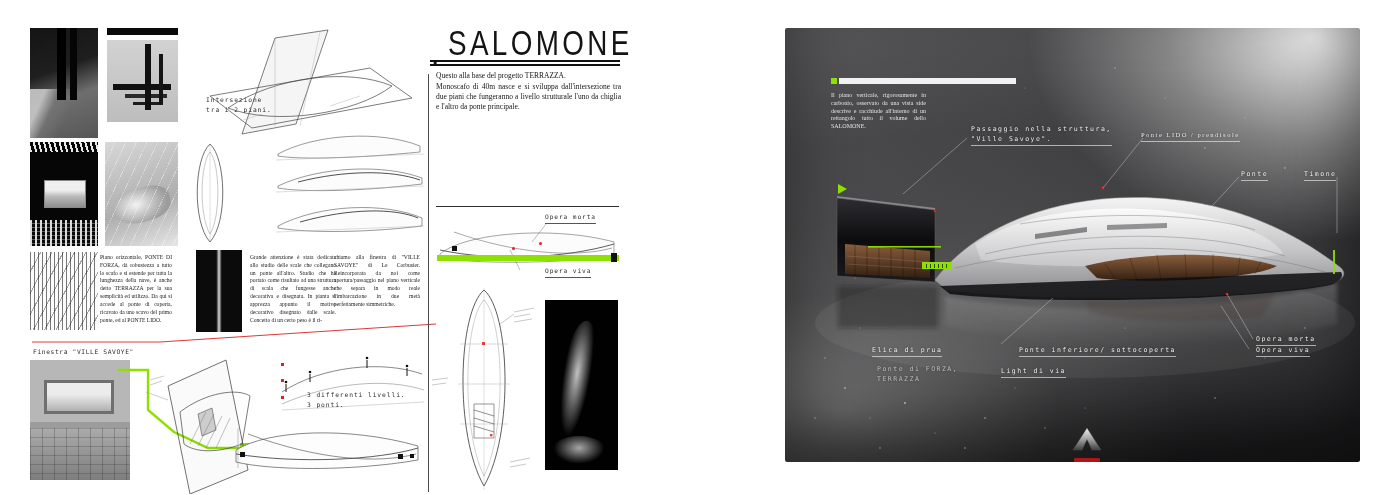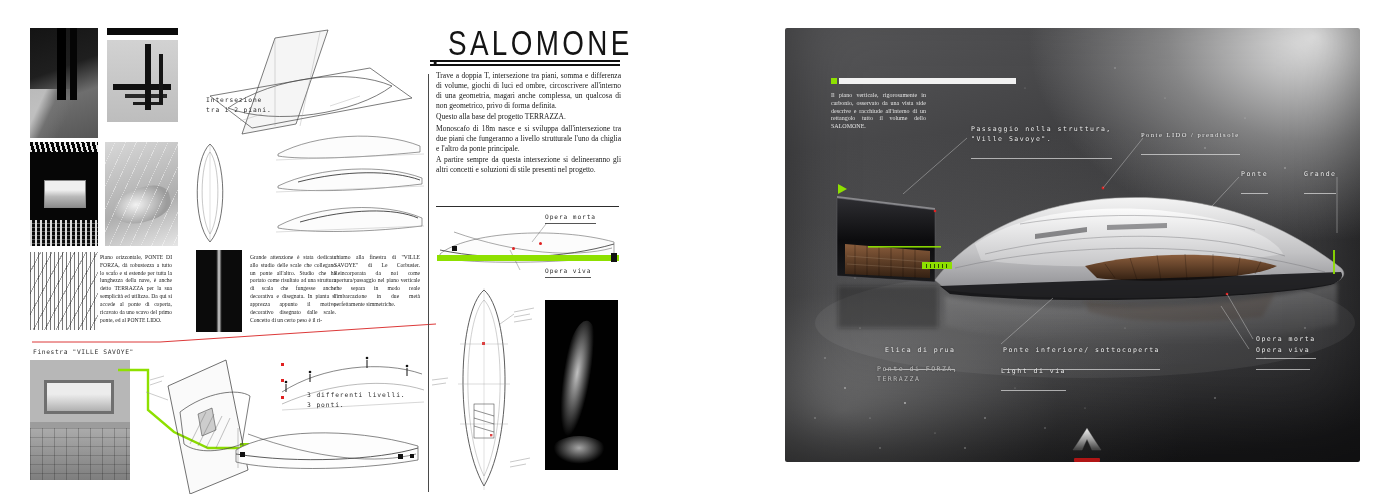--- a/index.html
+++ b/index.html
@@ -92,21 +92,21 @@
       radial-gradient(480px 260px at 10% 88%,rgba(175,175,175,.5) 0%,rgba(120,120,120,.15) 45%,transparent 72%),
       radial-gradient(700px 240px at 45% 62%,rgba(150,150,150,.32),transparent 70%),
       linear-gradient(160deg,#59595b 0%,#3a3a3c 40%,#242426 72%,#1b1b1d 100%);
     box-shadow:inset 0 -40px 70px rgba(0,0,0,.45);}
   .topbar-green{left:46px;top:50px;width:6px;height:6px;background:#8ee000;}
   .topbar{left:54px;top:50px;width:177px;height:6px;background:#f1f1f1;}
   .panel-desc{position:absolute;left:46px;top:64px;width:95px;font-size:6px;line-height:1.3;
     text-align:justify;color:#e2e2e2;}
   .ann{position:absolute;font-family:"DejaVu Sans Mono",monospace;font-size:6.5px;letter-spacing:1.5px;
     color:#ededed;white-space:pre-line;line-height:1.55;text-shadow:0 0 2px rgba(0,0,0,.5);}
-  .ann.u{border-bottom:.5px solid rgba(235,235,235,.65);padding-bottom:14px;}
+  .ann.u{border-bottom:.5px solid rgba(235,235,235,.65);padding-bottom:1px;}
   .ann.dim{color:#c0c0c0;border-color:rgba(200,200,200,.45);}
   .logo{position:absolute;left:272px;top:398px;width:60px;text-align:center;}
   .logo .mark{position:relative;margin:2px auto 0;width:26px;height:3.5px;background:#b01515;
     filter:blur(.5px);border-radius:1px;}
 </style>
 </head>
 <body>
 
 <div class="canvas">
 
@@ -240,24 +240,22 @@
 
     <div class="title-row">
       <span class="title-dot">.</span>
       <span class="title-text">SALOMONE</span>
     </div>
     <div class="title-bar" style="top:60px;"></div>
     <div class="title-bar" style="top:64px;"></div>
     <div class="vrule"></div>
 
     <div class="intro">
-      <p>Trave a doppia T, intersezione tra piani, somma e differenza di volume, giochi di luci ed ombre, circoscrivere all'interno di una geometria, magari anche complessa, un qualcosa di non geometrico, privo di forma definita.</p>
       <p>Questo alla base del progetto TERRAZZA.</p>
-      <p>Monoscafo di 18m nasce e si sviluppa dall'intersezione tra due piani che fungeranno a livello strutturale l'uno da chiglia e l'altro da ponte principale.</p>
-      <p>A partire sempre da questa intersezione si delineeranno gli altri concetti e soluzioni di stile presenti nel progetto.</p>
+      <p>Monoscafo di 40m nasce e si sviluppa dall'intersezione tra due piani che fungeranno a livello strutturale l'uno da chiglia e l'altro da ponte principale.</p>
     </div>
 
     <div class="opera-rule"></div>
     <div class="mono-label opera-label" style="left:545px;top:212px;">Opera morta</div>
     <svg class="abs" style="left:436px;top:218px;" width="184" height="78" viewBox="0 0 184 78">
       <path d="M4,36 C30,14 120,8 178,24 L178,38 C120,46 40,46 4,40 Z" fill="#fcfcfc" stroke="#666" stroke-width=".6"></path>
       <path d="M4,32 C60,44 130,40 178,26" fill="none" stroke="#333" stroke-width=".8"></path>
       <path d="M18,14 C80,36 140,40 176,30" fill="none" stroke="#555" stroke-width=".5"></path>
       <rect x="16" y="28" width="5" height="5" fill="#111"></rect>
       <line x1="110" y1="6" x2="96" y2="24" stroke="#555" stroke-width=".4"></line>
@@ -437,25 +435,25 @@
         <circle cx="70" cy="250" r=".6" opacity=".4"></circle>
           <circle cx="30" cy="390" r=".7" opacity=".5"></circle>
         <circle cx="110" cy="340" r=".6" opacity=".4"></circle>
       </g>
     </svg>
 
     <div class="ann u" style="left:186px;top:96px;">Passaggio nella struttura,
 "Ville Savoye".</div>
     <div class="ann u" style="left:356px;top:102px;font-family:Liberation Serif, serif;">Ponte LIDO / prendisole</div>
     <div class="ann u" style="left:456px;top:141px;">Ponte</div>
-    <div class="ann u" style="left:519px;top:141px;">Grande</div>
-    <div class="ann u" style="left:100px;top:317px;">Elica di prua</div>
+    <div class="ann u" style="left:519px;top:141px;">Timone</div>
+    <div class="ann u" style="left:87px;top:317px;">Elica di prua</div>
     <div class="ann dim" style="left:92px;top:336px;">Ponte di FORZA,
 TERRAZZA</div>
-    <div class="ann u" style="left:218px;top:317px;">Ponte inferiore/ sottocoperta</div>
+    <div class="ann u" style="left:234px;top:317px;">Ponte inferiore/ sottocoperta</div>
     <div class="ann u" style="left:216px;top:338px;">Light di via</div>
     <div class="ann u" style="left:471px;top:306px;">Opera morta</div>
     <div class="ann u" style="left:471px;top:317px;">Opera viva</div>
 
     <div class="abs" style="left:137px;top:234px;width:30px;height:7px;background:#8ee000;
          background-image:repeating-linear-gradient(90deg,rgba(20,40,0,.8) 0 1px,transparent 1px 4px);
          background-size:70% 60%;background-position:4px 1.5px;background-repeat:no-repeat;"></div>
 
     <div class="logo">
       <svg width="60" height="26" viewBox="0 0 60 26">

